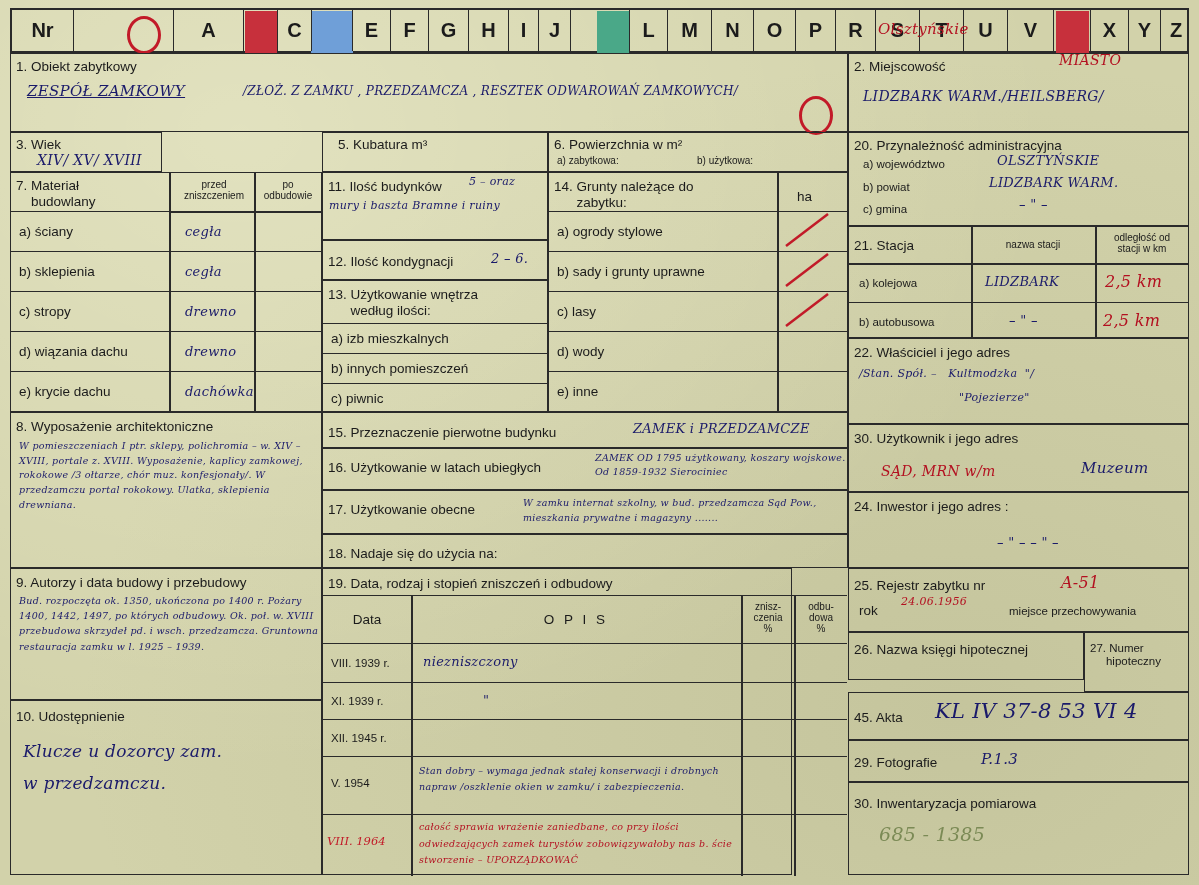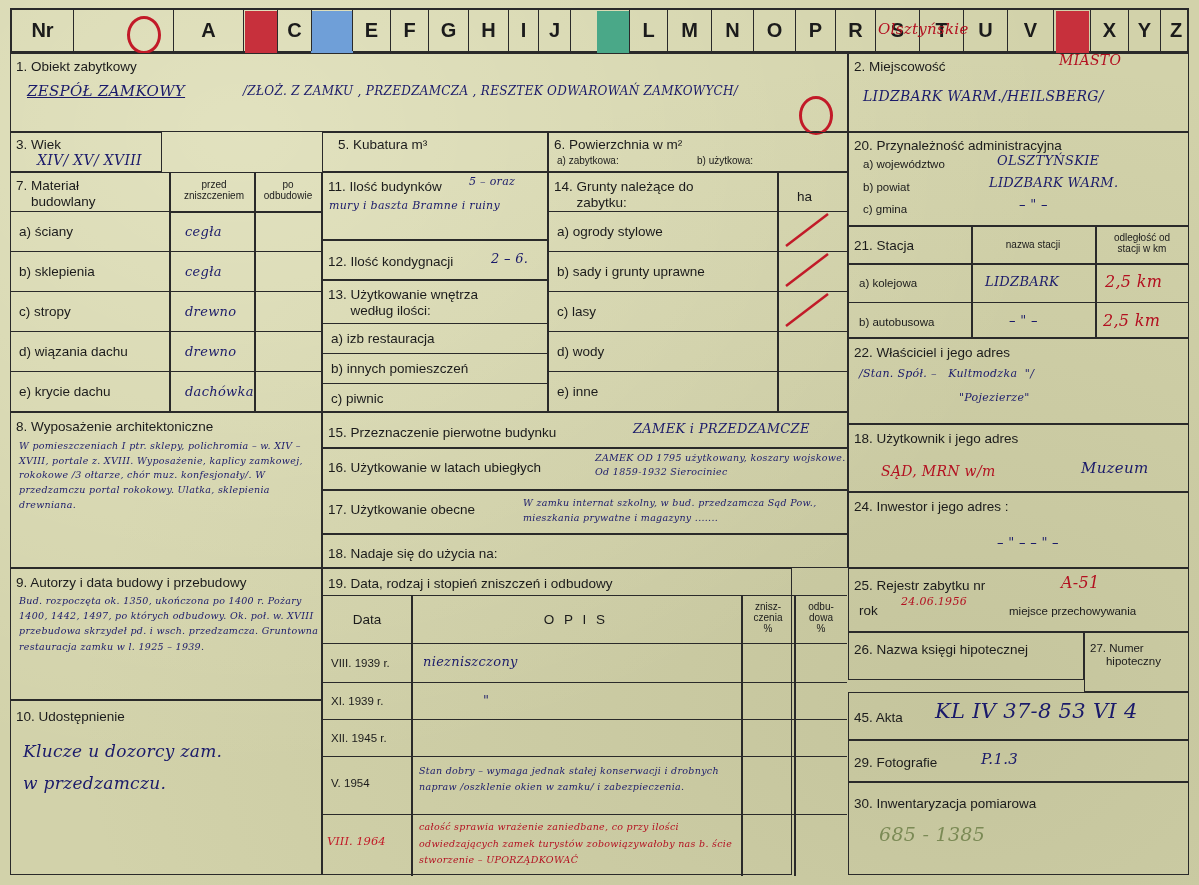--- a/index.html
+++ b/index.html
@@ -228,21 +228,21 @@
     <div class="t hw sm" style="left:146px;top:2px;width:80px;">5 – oraz</div>
     <div class="t hw sm" style="left:6px;top:26px;width:220px;">mury i baszta Bramne i ruiny</div>
   </div>
   <div class="box" style="left:322px;top:240px;width:226px;height:40px;">
     <div class="t lbl pad" style="left:0;top:10px;">12. Ilość kondygnacji</div>
     <div class="t hw" style="left:168px;top:10px;">2 – 6.</div>
   </div>
   <div class="box" style="left:322px;top:280px;width:226px;height:132px;">
     <div class="t lbl pad" style="left:0;top:3px;">13. Użytkowanie wnętrza<br>&nbsp;&nbsp;&nbsp;&nbsp;&nbsp;&nbsp;według ilości:</div>
     <div class="t" style="left:0;top:42px;width:224px;height:30px;border-top:1.5px solid #2a2a2a;">
-      <span class="lbl" style="position:absolute;left:8px;top:7px;">a) izb restauracja</span>
+      <span class="lbl" style="position:absolute;left:8px;top:7px;">a) izb mieszkalnych</span>
     </div>
     <div class="t" style="left:0;top:72px;width:224px;height:30px;border-top:1.5px solid #2a2a2a;">
       <span class="lbl" style="position:absolute;left:8px;top:7px;">b) innych pomieszczeń</span>
     </div>
     <div class="t" style="left:0;top:102px;width:224px;height:30px;border-top:1.5px solid #2a2a2a;">
       <span class="lbl" style="position:absolute;left:8px;top:7px;">c) piwnic</span>
     </div>
   </div>
 
   <div class="box" style="left:548px;top:172px;width:300px;height:240px;">
@@ -314,21 +314,21 @@
   </div>
   <div class="box" style="left:322px;top:490px;width:526px;height:44px;">
     <div class="t lbl pad" style="left:0;top:8px;">17. Użytkowanie obecne</div>
     <div class="t hw xs" style="left:200px;top:4px;width:322px;line-height:1.6;">W zamku internat szkolny, w bud. przedzamcza Sąd Pow., mieszkania prywatne i magazyny .......</div>
   </div>
   <div class="box" style="left:322px;top:534px;width:526px;height:34px;">
     <div class="t lbl pad" style="left:0;top:8px;">18. Nadaje się do użycia na:</div>
   </div>
 
   <div class="box" style="left:848px;top:424px;width:341px;height:68px;">
-    <div class="t lbl pad" style="left:0;top:3px;">18. Użytkownik i jego adres</div>
+    <div class="t lbl pad" style="left:0;top:3px;">30. Użytkownik i jego adres</div>
     <div class="t hw red" style="left:32px;top:38px;font-size:14px;">SĄD, MRN w/m</div>
     <div class="t hw" style="left:232px;top:34px;font-size:15px;">Muzeum</div>
   </div>
 
   <div class="box" style="left:848px;top:492px;width:341px;height:76px;">
     <div class="t lbl pad" style="left:0;top:3px;">24. Inwestor i jego adres :</div>
     <div class="t hw" style="left:148px;top:42px;">– " –      – " –</div>
   </div>
 
   <div class="box" style="left:10px;top:568px;width:312px;height:132px;">

